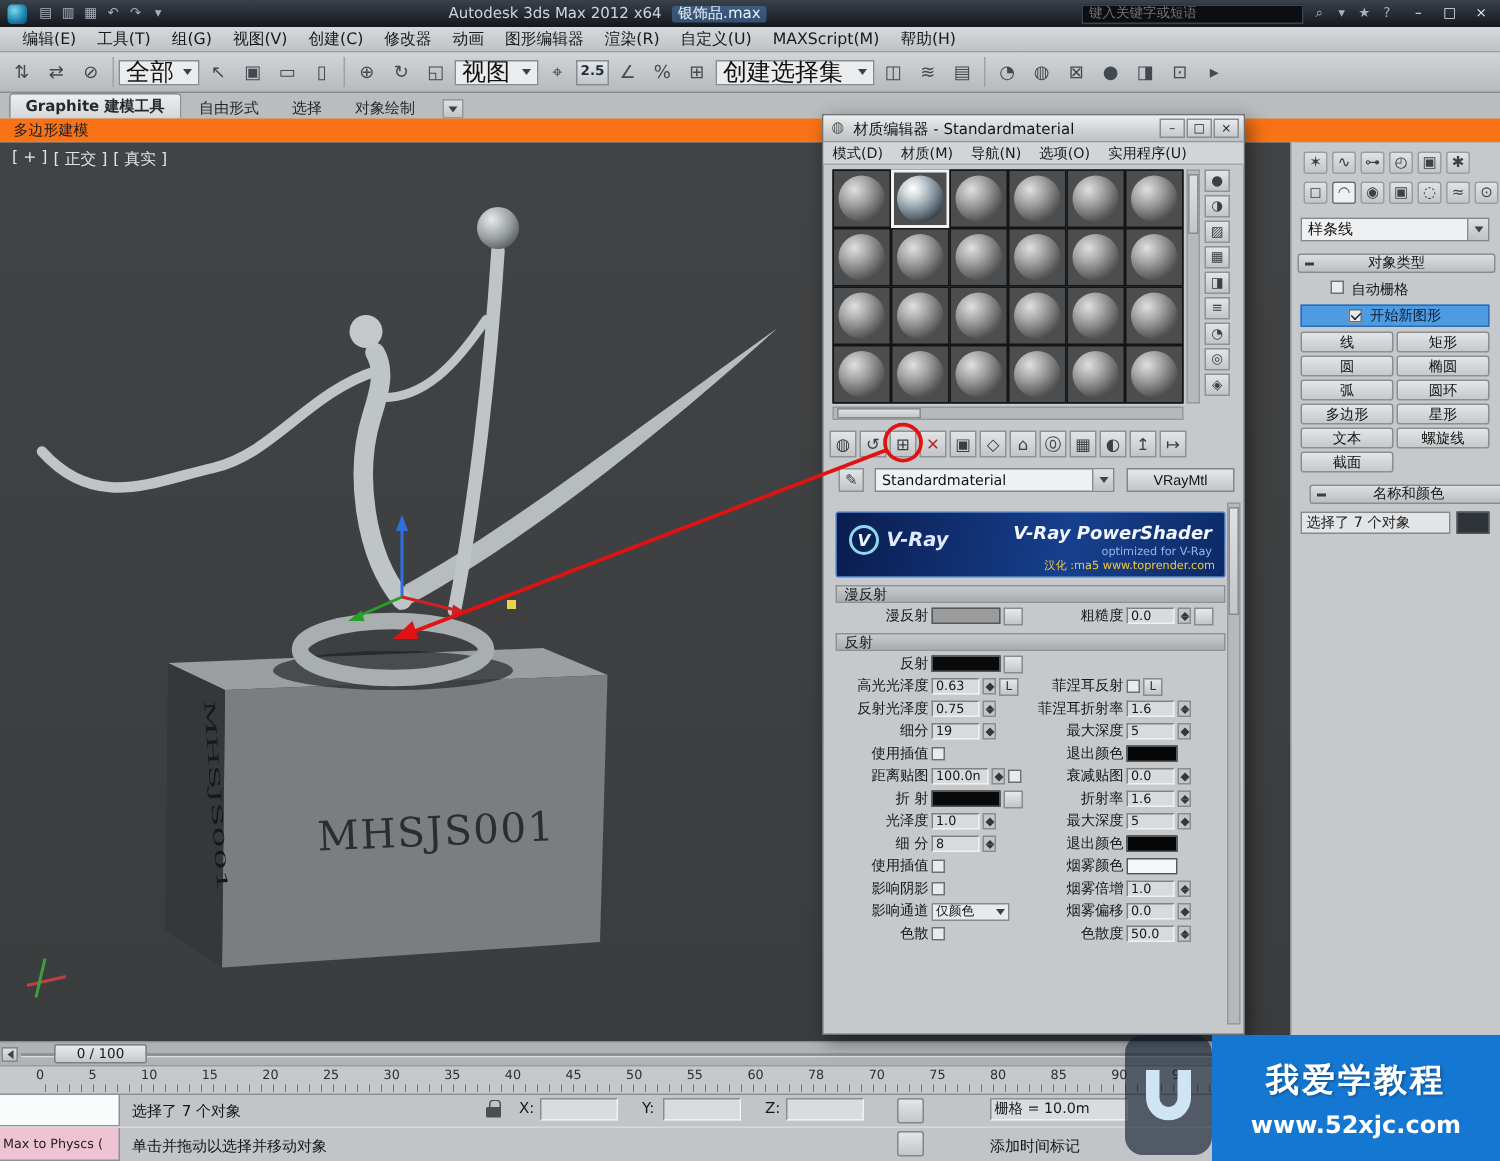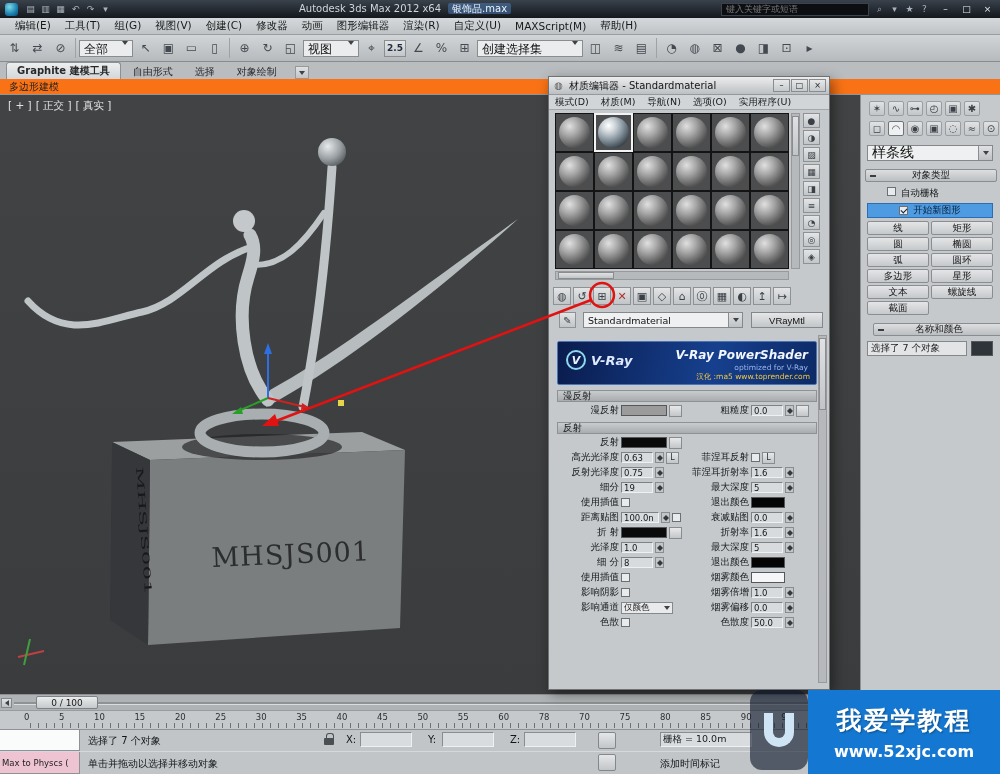--- a/index.html
+++ b/index.html
@@ -23,22 +23,22 @@
   .winbtn{width:21px;height:14px;color:#e2e8ee;font-size:9px}
 
   
   #menubar{left:0;top:18px;width:1000px;height:17px;background:linear-gradient(#d6d9db,#c0c3c6);
            border-bottom:1px solid #9a9da0;display:flex;align-items:center;font-size:10.5px;color:#17191b;padding-left:8px}
   .menu-item{padding:0 7px;height:100%;display:flex;align-items:center}
   #toolbar{left:0;top:35px;width:1000px;height:27px;background:linear-gradient(#d2d5d7,#b7babd);
            border-bottom:1px solid #898c8f;display:flex;align-items:center;gap:1px;padding:0 3px}
   .tbi{width:23px;height:23px;font-size:12px;color:#434950}
   .tbsep{width:1px;height:20px;background:#9fa2a5;margin:0 2px}
-  .tbdd{height:17px;background:#eaecee;border:1px solid #8a8d90;display:flex;align-items:flex-start;
-        font-size:12px;padding:0 4px;gap:5px;color:#111}
+  .tbdd{height:17px;background:#eaecee;border:1px solid #8a8d90;display:flex;align-items:center;
+        font-size:16px;padding:0 4px;gap:5px;color:#111}
   .ar{width:0;height:0;border-left:3.5px solid transparent;border-right:3.5px solid transparent;border-top:4px solid #3d4247}
   .snapbox{height:17px;min-width:20px;padding:0 2px;background:linear-gradient(#e4e6e8,#c3c6c8);
            border:1px solid #8a8d90;font-size:9px;color:#203040;font-weight:bold}
 
   
   #ribbontabs{left:0;top:62px;width:1000px;height:17px;background:#babdc0;display:flex;align-items:flex-end;gap:2px;padding-left:6px}
   .rtab{height:15px;padding:0 10px;font-size:10px;color:#26282a;display:flex;align-items:center}
   .rtab.active{background:linear-gradient(#eceeef,#d4d7d9);border:1px solid #8d9093;border-bottom:none;
                border-radius:3px 3px 0 0;font-weight:bold;height:17px}
   .rib-mini{width:14px;height:13px;margin-left:6px;background:linear-gradient(#dfe1e3,#c2c5c7);border:1px solid #96999c}
@@ -49,21 +49,21 @@
   #viewport{left:0;top:95px;width:860px;height:599px;background:linear-gradient(#424344,#3b3c3d)}
   .vplabel{position:absolute;left:8px;top:4px;color:#e0e4e7;font-size:10.5px;display:flex;gap:4px;z-index:3}
 
   
   #cmdpanel{left:860px;top:95px;width:140px;height:599px;background:#c6c9cb;border-left:1px solid #8e9194}
   .cp-row{position:absolute;display:flex;gap:3px}
   .cp-ic{width:16px;height:15px;font-size:10px;color:#3c4248;background:linear-gradient(#e0e2e4,#c3c6c8);
          border:1px solid #9b9ea1;border-radius:2px}
   .cp-cats .cp-ic:nth-child(2){background:#eef0f1;border-color:#6f7376}
   .cp-dd{position:absolute;left:6px;top:50px;width:126px;height:16px;background:#eef0f1;border:1px solid #85888b;
-         display:flex;align-items:center;font-size:14px;padding-left:4px;color:#111}
+         display:flex;align-items:center;font-size:10px;padding-left:4px;color:#111}
   .dd-ar{width:14px;height:100%;margin-left:auto;background:linear-gradient(#dfe1e3,#bfc2c4);
          border-left:1px solid #8a8d90;display:flex;align-items:center;justify-content:center}
   .rollout{position:absolute;height:13px;background:linear-gradient(#dcdee0,#bcbfc1);border:1px solid #8a8d90;
            border-radius:2px;font-size:9.5px;color:#141618;display:flex;align-items:center;justify-content:center}
   .minusbar{position:absolute;left:4px;width:6px;height:2px;background:#3a3e42}
   .cp-btn{height:14px;background:linear-gradient(#e3e5e7,#c6c9cb);border:1px solid #8b8e91;border-radius:2px;
           font-size:9.5px;display:flex;align-items:center;justify-content:center;color:#111}
   .shape-grid{position:absolute;left:6px;top:126px;display:grid;grid-template-columns:repeat(2,62px);gap:2px}
   .startshape{position:absolute;left:6px;top:108px;width:126px;height:15px;border:1px solid #2a6db4;
               color:#0a2036;display:flex;align-items:center;justify-content:center;gap:5px;font-size:9.5px}
@@ -165,21 +165,21 @@
   .mini-lock{position:absolute;width:10px;height:7px;background:#4a4f54;border-radius:1px}
   .mini-lock::before{content:"";position:absolute;top:-5px;left:1.5px;width:6px;height:5px;
                      border:1.5px solid #4a4f54;border-bottom:none;border-radius:3px 3px 0 0}
 
   
   #wm-logo{left:750px;top:690px;width:58px;height:80px;border-radius:12px;background:rgba(14,24,44,.62);z-index:55;
            display:flex;align-items:center;justify-content:center}
   .wm-u{width:30px;height:34px;border:9px solid #cfe4f5;border-top:none;border-radius:0 0 20px 20px}
   #wm-box{left:808px;top:690px;width:192px;height:84px;z-index:55;color:#fff;display:flex;flex-direction:column;
           align-items:center;justify-content:center;gap:5px}
-  .wm-title{font-size:25px;font-weight:bold;letter-spacing:2px;text-shadow:1px 1px 2px rgba(0,0,0,.35)}
+  .wm-title{font-size:22px;font-weight:bold;letter-spacing:2px;text-shadow:1px 1px 2px rgba(0,0,0,.35)}
   .wm-url{font-size:16px;font-weight:bold}
 
   #annot{position:absolute;left:0;top:0;width:1000px;height:774px;z-index:60;pointer-events:none}
 </style>
 </head>
 <body>
 
 <div id="stage">
 
   <div id="titlebar" class="abs">

